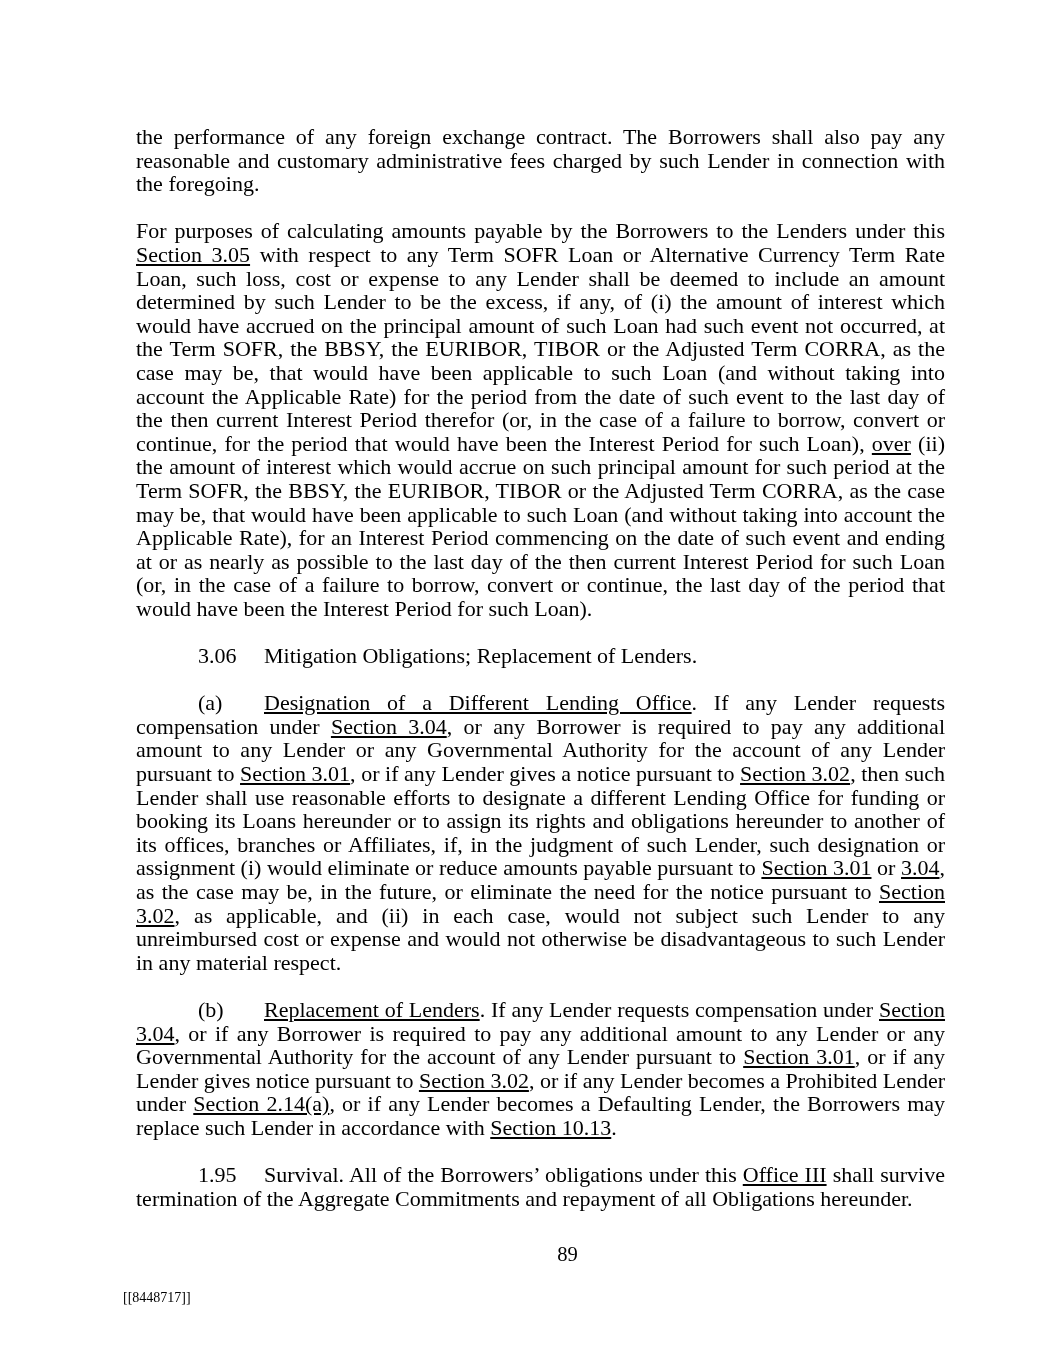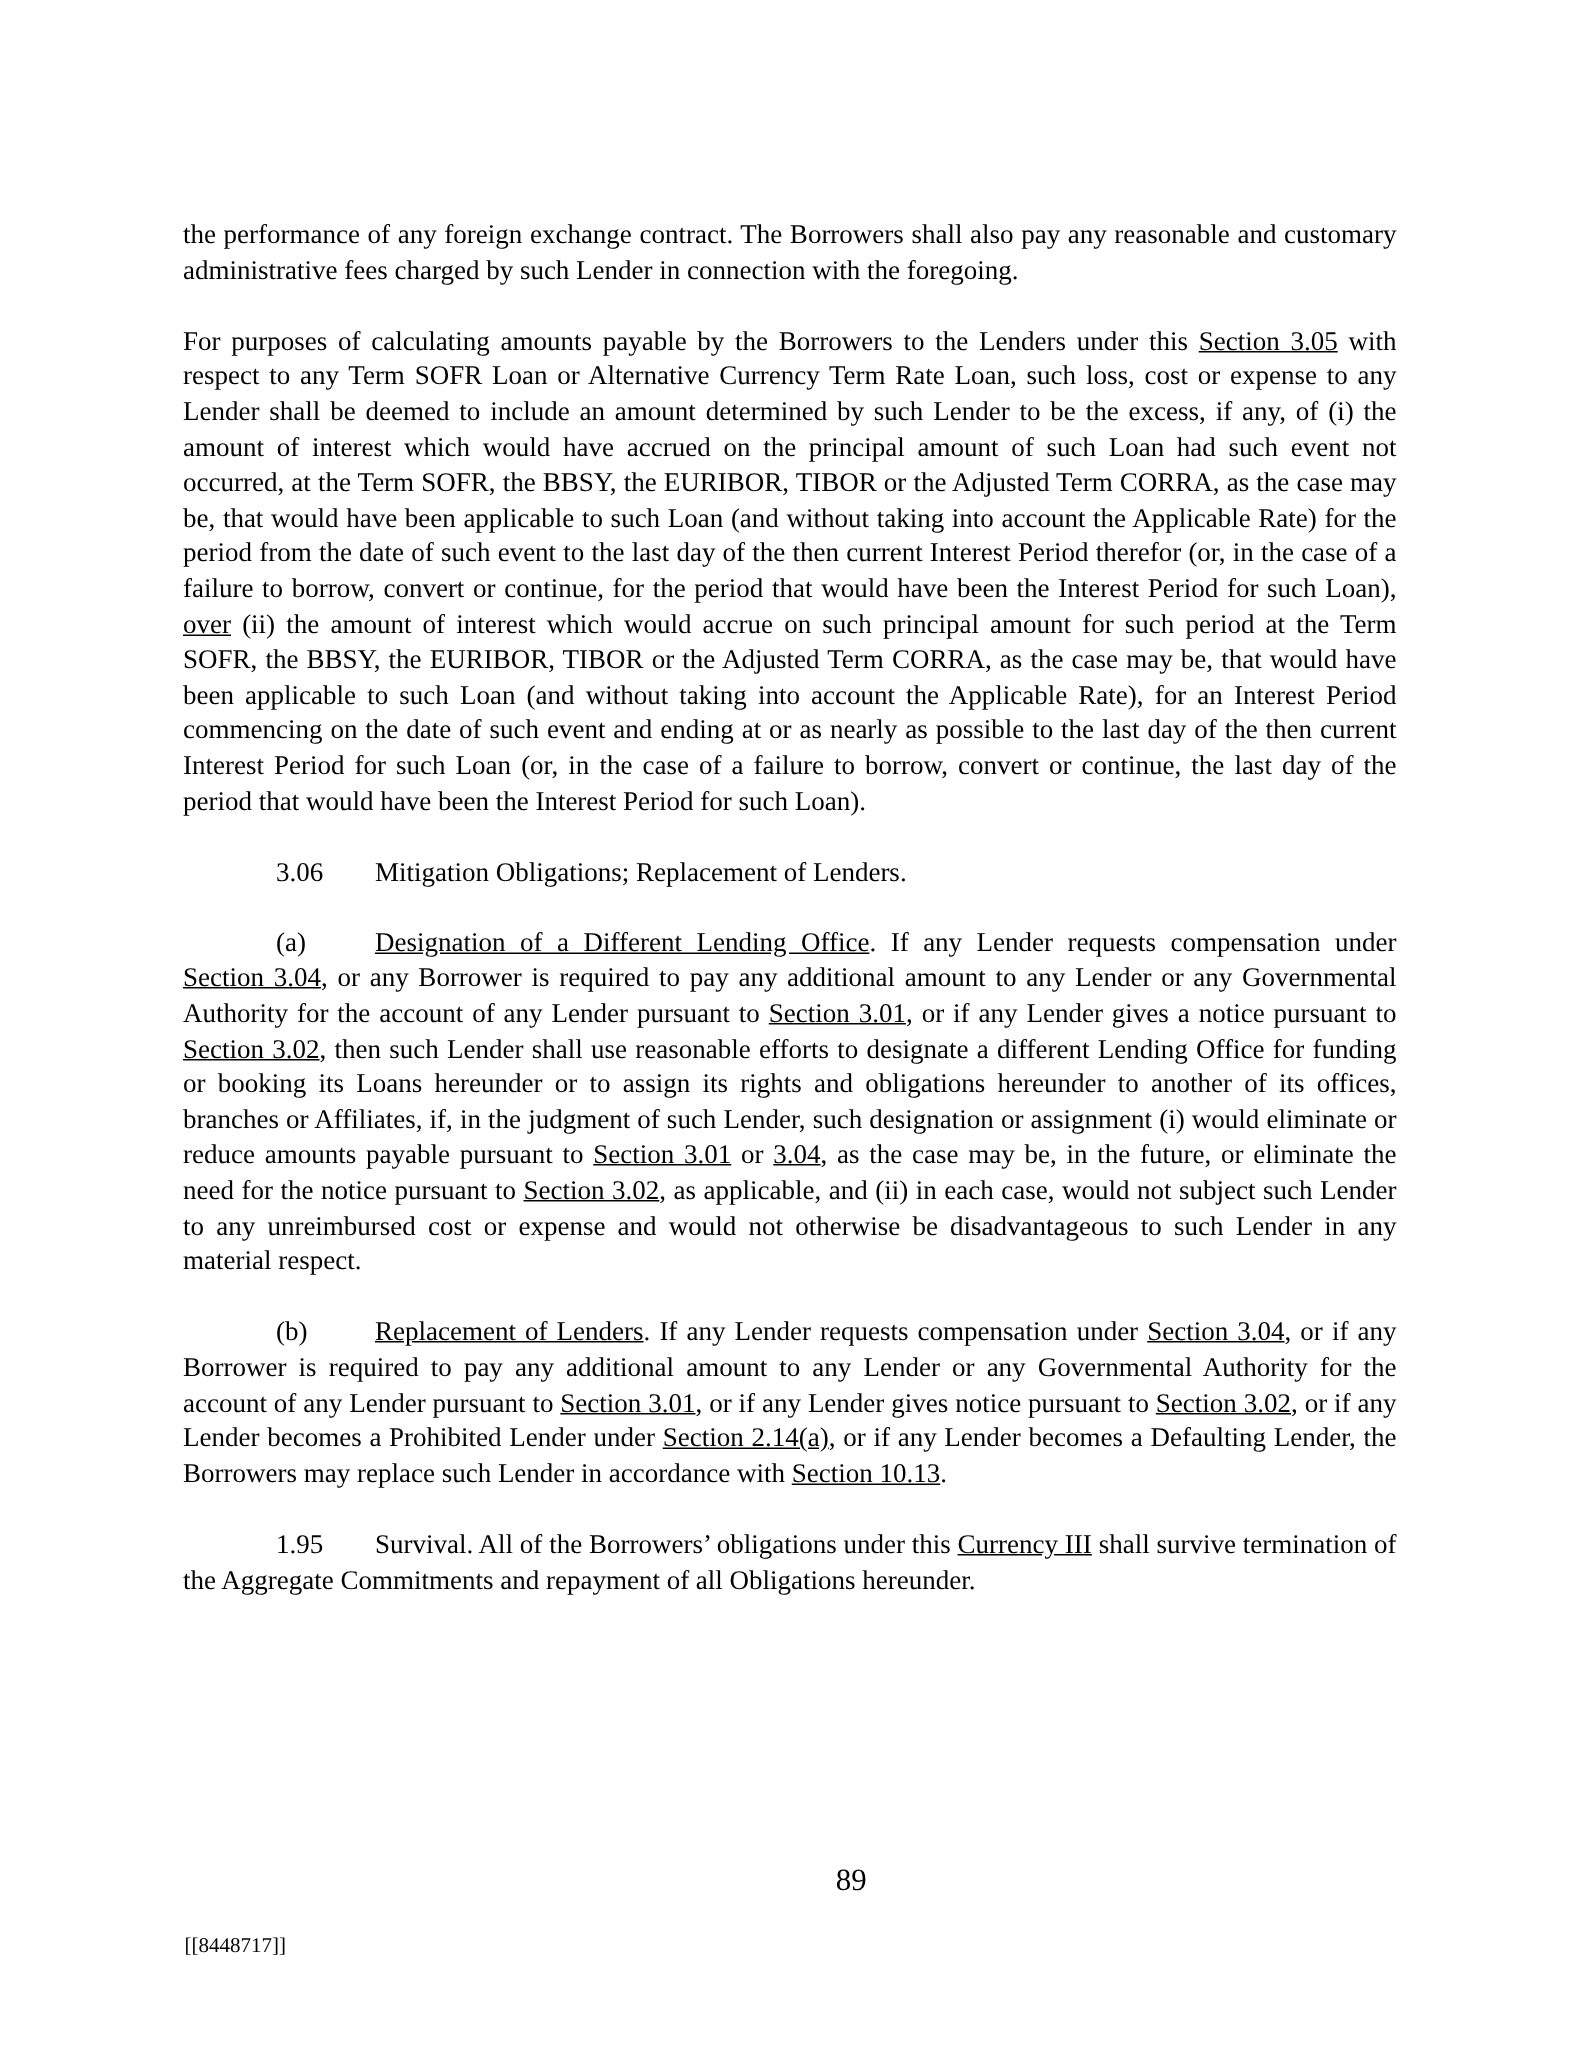--- a/index.html
+++ b/index.html
@@ -10,27 +10,26 @@
   body {
     width: 1055px;
     height: 1365px;
     position: relative;
     overflow: hidden;
     font-family: "Liberation Serif", "DejaVu Serif", serif;
     color: #000000;
   }
   #doc-body {
     position: absolute;
-    left: 122px;
+    left: 136px;
     top: 125px;
     width: 809px;
-    font-size: 18px;
+    font-size: 22px;
     line-height: 23.6px;
     text-align: justify;
-    margin-top: 20px;
   }
   p.para {
     margin: 0 0 23.6px 0;
     padding: 0;
     text-indent: 0;
   }
   p.para.indent {
     text-indent: 62px;
   }
   span.b { font-weight: normal; }
@@ -60,18 +59,18 @@
 </style>
 </head>
 <body>
 
 <div id="doc-body">
     <p class="para"><span>the performance of any foreign exchange contract.  The Borrowers shall also pay any reasonable and customary administrative fees charged by such Lender in connection with the foregoing.</span></p>
     <p class="para"><span>For purposes of calculating amounts payable by the Borrowers to the Lenders under this </span><span class="u">Section 3.05</span><span> with respect to any Term SOFR Loan or Alternative Currency Term Rate Loan, such loss, cost or expense to any Lender shall be deemed to include an amount determined by such Lender to be the excess, if any, of (i) the amount of interest which would have accrued on the principal amount of such Loan had such event not occurred, at the Term SOFR, the BBSY, the EURIBOR, TIBOR or the Adjusted Term CORRA, as the case may be, that would have been applicable to such Loan (and without taking into account the Applicable Rate) for the period from the date of such event to the last day of the then current Interest Period therefor (or, in the case of a failure to borrow, convert or continue, for the period that would have been the Interest Period for such Loan), </span><span class="u">over</span><span> (ii) the amount of interest which would accrue on such principal amount for such period at the Term SOFR, the BBSY, the EURIBOR, TIBOR or the Adjusted Term CORRA, as the case may be, that would have been applicable to such Loan (and without taking into account the Applicable Rate), for an Interest Period commencing on the date of such event and ending at or as nearly as possible to the last day of the then current Interest Period for such Loan (or, in the case of a failure to borrow, convert or continue, the last day of the period that would have been the Interest Period for such Loan).</span></p>
     <p class="para indent"><span class="b label">3.06</span><span class="b">Mitigation Obligations; Replacement of Lenders</span><span>.</span></p>
     <p class="para indent"><span class="label">(a)</span><span class="u">Designation of a Different Lending Office</span><span>.  If any Lender requests compensation under </span><span class="u">Section 3.04</span><span>, or any Borrower is required to pay any additional amount to any Lender or any Governmental Authority for the account of any Lender pursuant to </span><span class="u">Section 3.01</span><span>, or if any Lender gives a notice pursuant to </span><span class="u">Section 3.02</span><span>, then such Lender shall use reasonable efforts to designate a different Lending Office for funding or booking its Loans hereunder or to assign its rights and obligations hereunder to another of its offices, branches or Affiliates, if, in the judgment of such Lender, such designation or assignment (i) would eliminate or reduce amounts payable pursuant to </span><span class="u">Section 3.01</span><span> or </span><span class="u">3.04</span><span>, as the case may be, in the future, or eliminate the need for the notice pursuant to </span><span class="u">Section 3.02</span><span>, as applicable, and (ii) in each case, would not subject such Lender to any unreimbursed cost or expense and would not otherwise be disadvantageous to such Lender in any material respect.</span></p>
     <p class="para indent"><span class="label">(b)</span><span class="u">Replacement of Lenders</span><span>.  If any Lender requests compensation under </span><span class="u">Section 3.04</span><span>, or if any Borrower is required to pay any additional amount to any Lender or any Governmental Authority for the account of any Lender pursuant to </span><span class="u">Section 3.01</span><span>, or if any Lender gives notice pursuant to </span><span class="u">Section 3.02</span><span>, or if any Lender becomes a Prohibited Lender under </span><span class="u">Section 2.14(a)</span><span>, or if any Lender becomes a Defaulting Lender, the Borrowers may replace such Lender in accordance with </span><span class="u">Section 10.13</span><span>.</span></p>
-    <p class="para indent"><span class="b label">1.95</span><span class="b">Survival</span><span>.  All of the Borrowers’ obligations under this </span><span class="u">Currency III</span><span> shall survive termination of the Aggregate Commitments and repayment of all Obligations hereunder.</span></p>
+    <p class="para indent"><span class="b label">1.95</span><span class="b">Survival</span><span>.  All of the Borrowers’ obligations under this </span><span class="u">Office III</span><span> shall survive termination of the Aggregate Commitments and repayment of all Obligations hereunder.</span></p>
   </div>
 
 <div id="page-number">89</div>
 
 <div id="doc-id">[[8448717]]</div>
 
 </body></html>

